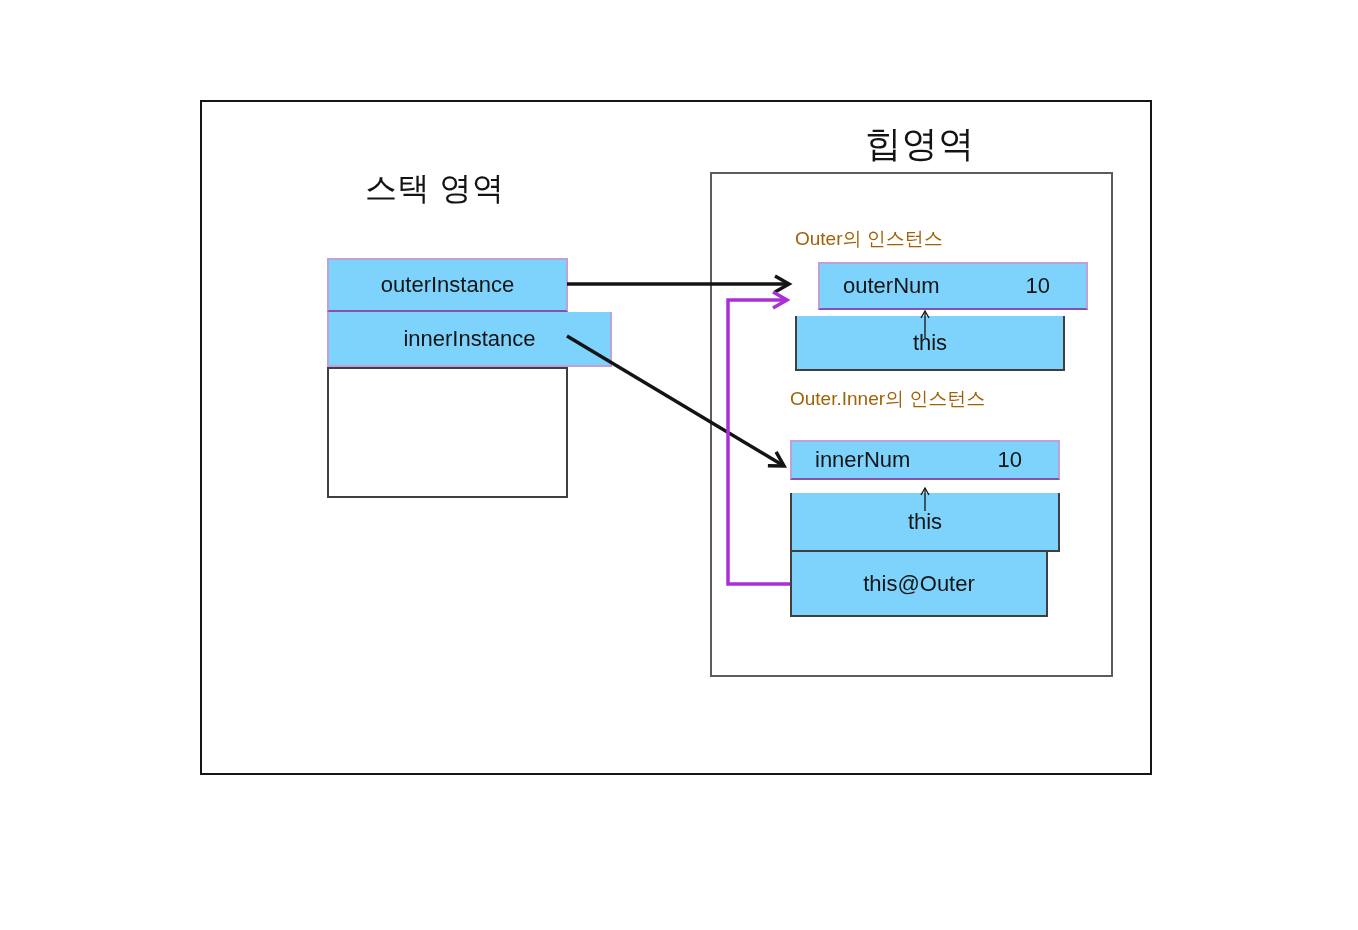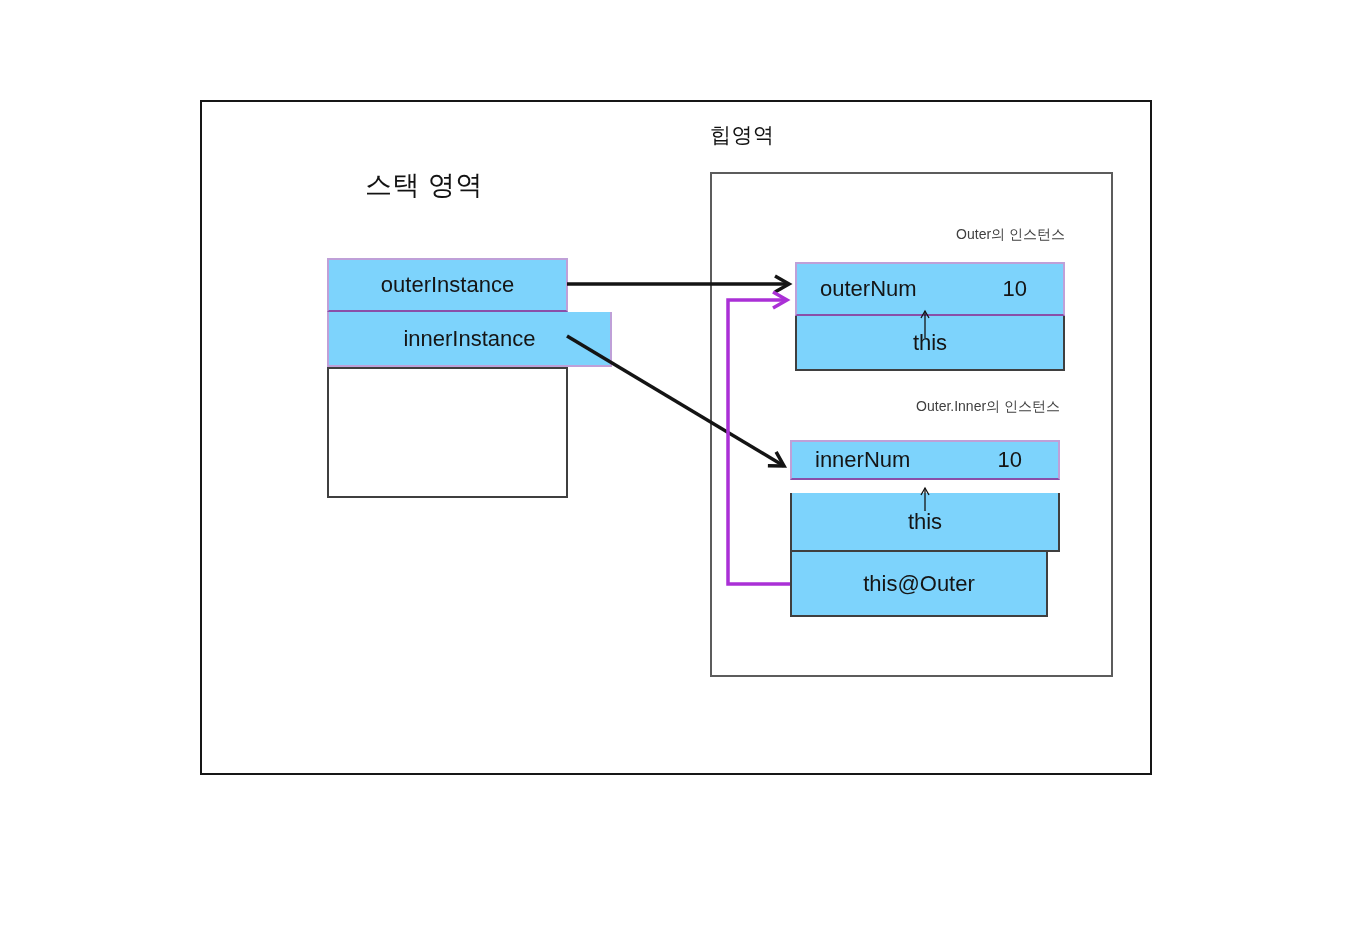--- a/index.html
+++ b/index.html
@@ -8,33 +8,33 @@
     --ref-arrow:#aa30d6;
     --arrow-black:#141414;
     --heap-border:#5c5c5c;
     --dark-border:#3f3f3f;
   }
   *{box-sizing:border-box;margin:0;padding:0}
   body{background:#ffffff;font-family:"Liberation Sans","DejaVu Sans",sans-serif;color:#111}
   .canvas{position:relative;width:1358px;height:930px;background:#fff;overflow:hidden}
   .abs{position:absolute}
   .frame{left:200px;top:100px;width:952px;height:675px;border:2px solid #161616}
-  .title{font-size:27px;line-height:1.15;color:#131313;letter-spacing:.5px}
+  .title{font-size:32px;line-height:1.15;color:#131313;letter-spacing:.5px}
   .stack-title{left:365px;top:170px}
-  .heap-title{left:710px;top:123px;width:420px;text-align:left;font-size:21px}
-  .caption{font-size:14px;color:#404040;text-align:right}
+  .heap-title{left:710px;top:123px;width:420px;text-align:center;font-size:36px}
+  .caption{font-size:19px;color:#a16207;text-align:left}
   .outer-caption{left:795px;top:226px;width:270px}
-  .inner-caption{left:790px;top:398px;width:270px}
+  .inner-caption{left:790px;top:386px;width:270px}
   .cell{display:flex;align-items:center;justify-content:center;font-size:22px;color:#151515;background:#7dd3fc}
   .stack-row1{left:327px;top:258px;width:241px;height:54px;border:2px solid var(--row-border);border-bottom:2px solid var(--row-divider)}
   .stack-row2{left:327px;top:312px;width:285px;height:55px;border:2px solid var(--row-border);border-top:none}
   .stack-empty{left:327px;top:367px;width:241px;height:131px;border:2px solid var(--dark-border);background:#fff}
   .heap-box{left:710px;top:172px;width:403px;height:505px;border:2px solid var(--heap-border)}
   .field-row{justify-content:space-between;padding:0 36px 0 23px}
-  .outer-row1{left:795px;top:262px;width:270px;height:54px;border:2px solid var(--row-border);border-bottom:2px solid var(--row-divider)}
+  .outer-row1{left:818px;top:262px;width:270px;height:48px;border:2px solid var(--row-border);border-bottom:2px solid var(--row-divider)}
   .outer-row2{left:795px;top:316px;width:270px;height:55px;border:2px solid var(--dark-border);border-top:none}
   .inner-row1{left:790px;top:440px;width:270px;height:40px;border:2px solid var(--row-border);border-bottom:2px solid var(--row-divider)}
   .inner-row2{left:790px;top:493px;width:270px;height:59px;border:2px solid var(--dark-border);border-top:none}
   .inner-row3{left:790px;top:552px;width:258px;height:65px;border:2px solid var(--dark-border);border-top:none}
   svg.arrows{left:0;top:0;width:1358px;height:930px;pointer-events:none}
   .arrow-black{stroke:var(--arrow-black)}
   .arrow-purple{stroke:var(--ref-arrow)}
   .thick{stroke-width:3.5;fill:none}
   .thin{stroke-width:1.3;fill:none}
 </style>

